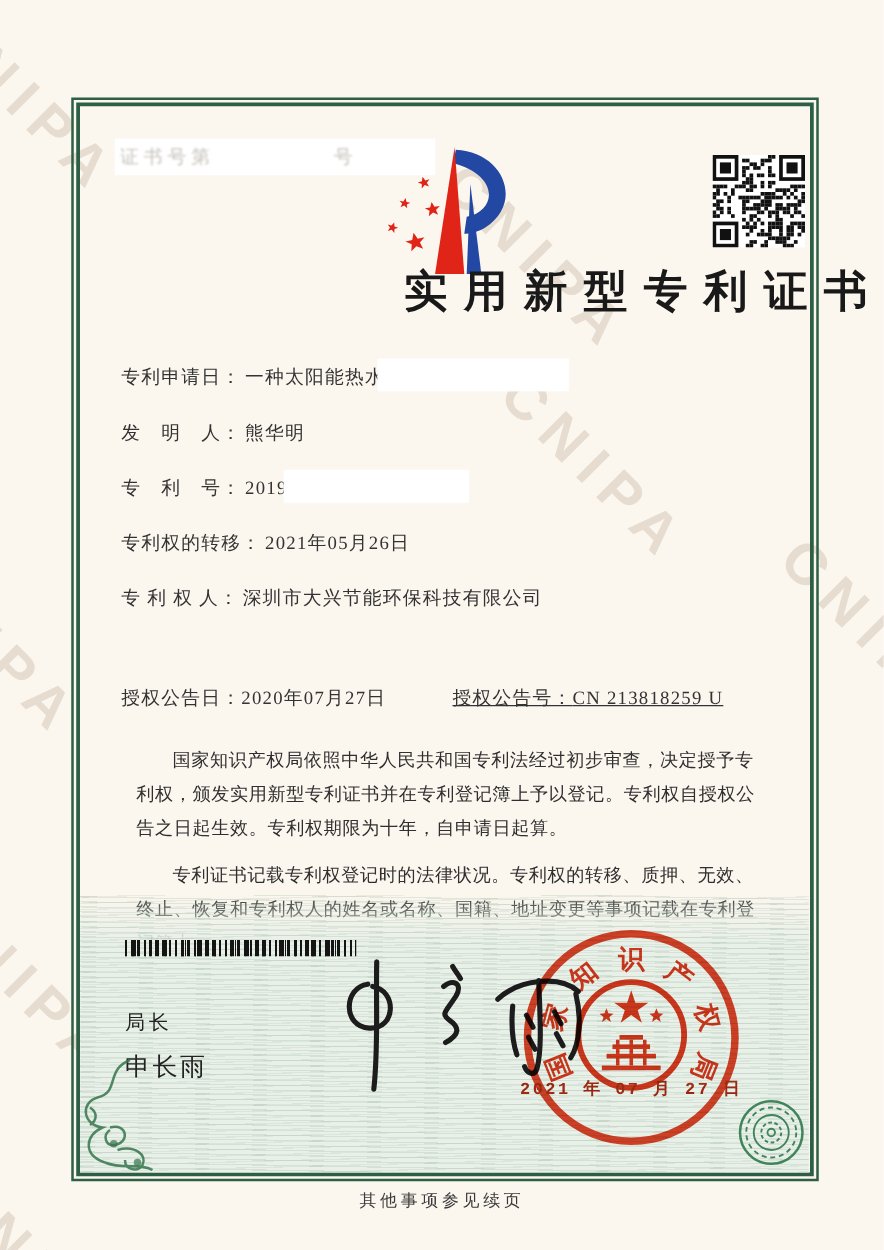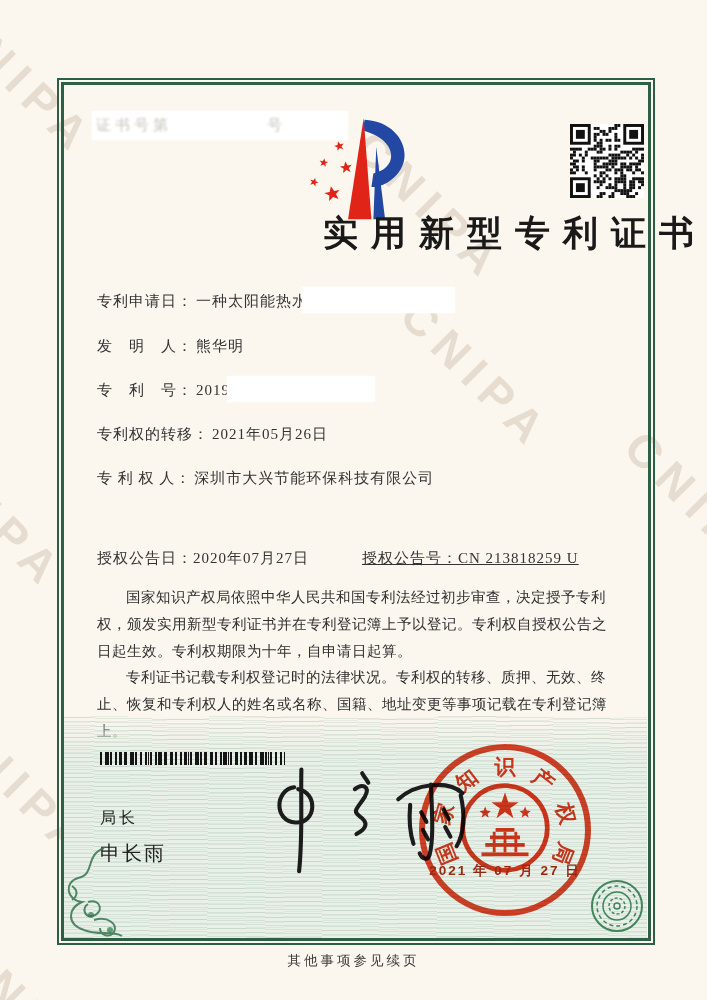--- a/index.html
+++ b/index.html
@@ -47,21 +47,21 @@
   .fvalue{margin-left:3px;}
   .r0{top:292px}.r1{top:337px}.r2{top:381px}.r3{top:425px}.r4{top:469px}.r5{top:512px}
   .grow{top:549px}
   .g2{position:absolute; left:265px; top:0; white-space:nowrap;text-decoration:underline;}
   .redact{position:absolute; background:#ffffff; box-shadow:0 0 2px rgba(255,255,255,.8);}
   .redact-name{left:302px; top:287px; width:153px; height:26px;}
   .redact-patno{left:227px; top:376px; width:148px; height:26px;}
   
   .bodytext{position:absolute; left:97px; top:584px; width:520px;
             font-size:14.5px; line-height:1.85; letter-spacing:.5px; color:#2f2f2f;}
-  .bodytext p{margin:0; text-indent:2em;}
+  .bodytext p{margin:12px; text-indent:2em;}
   
   .band{position:absolute; left:64px; top:716px; width:583px; height:222px;
         background:linear-gradient(180deg, rgba(233,240,232,0) 0px, #e9f0e8 38px);}
   .band .lines{position:absolute; inset:0;
         background:
           repeating-linear-gradient(1deg, rgba(118,158,132,.20) 0 1px, transparent 1px 4px),
           repeating-linear-gradient(-1.5deg, rgba(118,158,132,.14) 0 1px, transparent 1px 5px);
         opacity:.9;}
   .barcode{position:absolute; left:36px; top:36px; width:185px; height:13px;
         background-image:
@@ -78,21 +78,21 @@
   .seal-ring{position:absolute; inset:0; border:6px solid #df3a1e; border-radius:50%;
         opacity:.95;}
   .sealchar{position:absolute; left:50%; top:50%; font-size:21px; font-weight:700;
         color:#df3a1e;
         transform:translate(-50%,-50%) rotate(var(--a)) translateY(-63px);}
   .a0{--a:-112deg}.a1{--a:-75deg}.a2{--a:-37.5deg}.a3{--a:0deg}
   .a4{--a:37.5deg}.a5{--a:75deg}.a6{--a:112deg}
   .emblem{position:absolute; left:50%; top:49%; transform:translate(-50%,-50%);}
   .seal-date{position:absolute; left:-16px; right:-16px; top:118px; text-align:center;
         font-size:13.5px; font-weight:700; letter-spacing:2px; color:#b02c14;
-        font-family:Liberation Sans, sans-serif;}
+        font-family:Liberation Mono, monospace;}
   
   .flourish-bl{position:absolute; left:0px; bottom:0px;}
   .rosette-br{position:absolute; right:2px; bottom:4px;}
   
   .pageno{position:absolute; left:0; right:0; top:190px; text-align:center;
         font-size:12.5px; letter-spacing:3px; color:#2b2b2b;}
   .note{position:absolute; left:0; right:0; top:952px; text-align:center;
         font-size:13.5px; letter-spacing:3px; color:#3a3a3a;}
 </style>
 </head>

